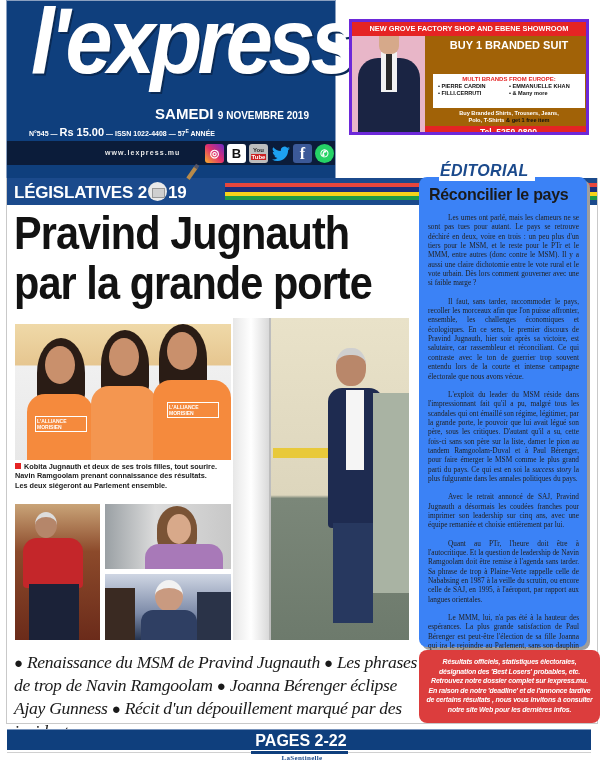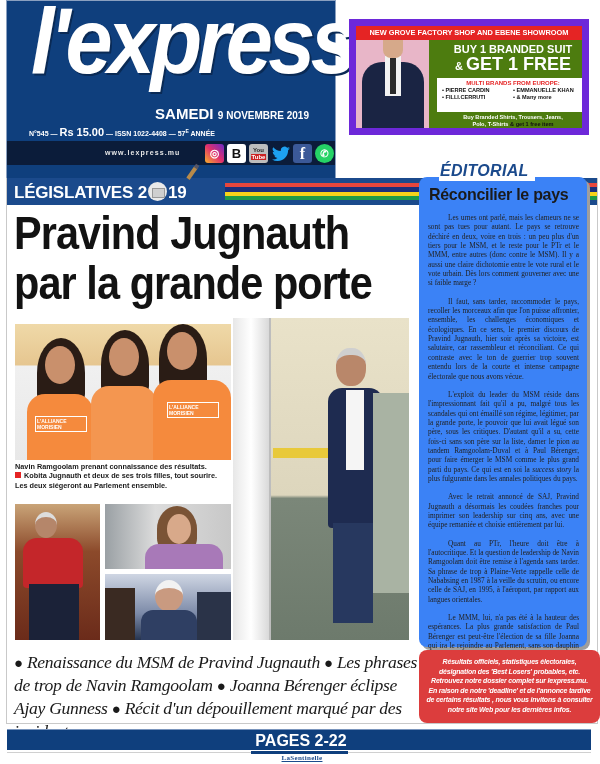--- a/index.html
+++ b/index.html
@@ -20,21 +20,21 @@
   .soc { width: 19px; height: 19px; border-radius: 3px; display: flex; align-items: center; justify-content: center; color: #fff; font-weight: bold; font-size: 12px; }
   .soc.ig { background: linear-gradient(45deg,#f7b02a,#e1306c,#6b2bc7); font-size: 11px; }
   .soc.bl { background: #fff; color: #111; font-size: 13px; }
   .soc.yt { background: #bdbdbd; color: #222; font-size: 6px; flex-direction: column; line-height: 1; }
   .soc.yt span { background: #cc2222; color: #fff; padding: 0 1px; margin-top: 1px; }
   .soc.tw { background: transparent; color: #1da1f2; font-size: 17px; }
   .soc.fb { background: #3b5998; font-size: 16px; font-family: "Liberation Serif", serif; }
   .soc.wa { background: #25d366; border-radius: 50%; font-size: 10px; }
 
   
-  .ad { position: absolute; left: 349px; top: 19px; width: 240px; height: 116px; background: #4d7c0f; border: 7px solid #6d28d9; overflow: hidden; }
+  .ad { position: absolute; left: 349px; top: 19px; width: 240px; height: 116px; background: #a16207; border: 3px solid #6d28d9; overflow: hidden; }
   .ad-top { position: absolute; left: 0; top: 0; width: 100%; height: 14px; background: #e52424; color: #fff; font-size: 7.4px; font-weight: bold; text-align: center; line-height: 14px; white-space: nowrap; }
   .ad-photo { position: absolute; left: 0; top: 14px; width: 73px; height: 102px; background: #e8b6c8; }
   .suit-body { position: absolute; left: 6px; top: 22px; width: 62px; height: 80px; background: #1a2443; border-radius: 20px 20px 0 0; }
   .suit-shirt { position: absolute; left: 29px; top: 16px; width: 16px; height: 40px; background: #f2f2f2; }
   .suit-tie { position: absolute; left: 34px; top: 18px; width: 6px; height: 36px; background: #2a2a2a; }
   .suit-head { position: absolute; left: 27px; top: 0; width: 20px; height: 18px; background: #d6a98a; border-radius: 0 0 8px 8px; }
   .ad-hl1 { position: absolute; left: 74px; top: 17px; width: 166px; text-align: center; color: #fff; font-weight: bold; font-size: 11px; white-space: nowrap; }
   .ad-hl2 { position: absolute; left: 74px; top: 28px; width: 166px; text-align: center; color: #fff; font-weight: bold; font-size: 18px; white-space: nowrap; }
   .ad-hl2 small { font-size: 11px; }
   .ad-box { position: absolute; left: 81px; top: 52px; width: 152px; height: 34px; background: #fff; padding: 2px 5px; }
@@ -97,21 +97,21 @@
 
   
   .notice { position: absolute; left: 419px; top: 650px; width: 181px; height: 73px; background: #dc3d3d; border-radius: 8px; padding: 7px 4px 0; }
   .notice p { color: #fff; font-style: italic; font-weight: bold; font-size: 7px; line-height: 9.5px; text-align: center; letter-spacing: -0.2px; }
 
   
   .pages-bar { position: absolute; left: 7px; top: 729px; width: 584px; height: 21px; background: #0f3f7d; border-top: 1px solid #7a95bd; }
   .pages-label { position: absolute; left: 0; width: 100%; top: 0; text-align: center; color: #fff; font-weight: bold; font-size: 16px; line-height: 21px; padding-left: 4px; }
   .footer-line { position: absolute; left: 7px; top: 752px; width: 584px; height: 1px; background: #d0d0d0; }
   .sentinelle-bar { position: absolute; left: 251px; top: 751px; width: 97px; height: 3px; background: #0f3f7d; }
-  .sentinelle { position: absolute; left: 262px; top: 754px; width: 80px; text-align: center; font-family: "Liberation Serif", serif; font-size: 7px; color: #1b4a8c; font-weight: bold; letter-spacing: 0.3px; text-decoration: underline; }
+  .sentinelle { position: absolute; left: 262px; top: 754px; width: 80px; text-align: center; font-family: "Liberation Serif", serif; font-size: 7px; color: #1b4a8c; font-weight: bold; letter-spacing: 0.3px; }
 </style>
 </head>
 <body>
 
 <div class="masthead">
   <div class="logo">l'express</div>
   <div class="dateline">
     <span class="day">SAMEDI</span>
     <span class="date">9 NOVEMBRE 2019</span>
   </div>
@@ -142,21 +142,20 @@
 
 <div class="ad">
   <div class="ad-top">NEW GROVE FACTORY SHOP AND EBENE SHOWROOM</div>
   <div class="ad-photo">
     <div class="suit-body"></div>
     <div class="suit-shirt"></div>
     <div class="suit-tie"></div>
     <div class="suit-head"></div>
   </div>
   <div class="ad-hl1">BUY 1 BRANDED SUIT</div>
-  <div class="ad-hl2"><small>&amp; </small><span>GET 1 FREE</span></div>
   <div class="ad-box">
     <div class="t">MULTI BRANDS FROM EUROPE:</div>
     <div class="brands">
       <span>• PIERRE CARDIN</span>
       <span>• EMMANUELLE KHAN</span>
       <span>• FILLI.CERRUTI</span>
       <span>• &amp; Many more</span>
     </div>
   </div>
   <div class="ad-sub">
@@ -194,22 +193,22 @@
   <div class="face" style="left:94px;top:14px;width:30px;height:38px;"></div>
   <div class="shirt-or" style="left:76px;top:62px;width:66px;height:74px;background:#f49650;"></div>
   <div class="hair" style="left:144px;top:0px;width:48px;height:70px;"></div>
   <div class="face" style="left:152px;top:8px;width:30px;height:38px;"></div>
   <div class="shirt-or" style="left:138px;top:56px;width:78px;height:80px;"></div>
   <div style="position:absolute;left:20px;top:92px;width:52px;color:#fff;font-size:5px;font-weight:bold;border:1px solid #fff;padding:1px;">L'ALLIANCE MORISIEN</div>
   <div style="position:absolute;left:152px;top:78px;width:52px;color:#fff;font-size:5px;font-weight:bold;border:1px solid #fff;padding:1px;">L'ALLIANCE MORISIEN</div>
 </div>
 
 <div class="caption-box">
+  <div><span class="sq"></span><span>Kobita Jugnauth et deux de ses trois filles, tout sourire.</span></div>
   <div>Navin Ramgoolam prenant connaissance des résultats.</div>
-  <div><span class="sq"></span><span>Kobita Jugnauth et deux de ses trois filles, tout sourire.</span></div>
   <div>Les deux siégeront au Parlement ensemble.</div>
 </div>
 
 <div class="photo photo-nr">
   <div style="position:absolute;left:20px;top:8px;width:22px;height:26px;background:#b5866a;border-radius:50%;border-top:5px solid #ddd;"></div>
   <div style="position:absolute;left:8px;top:34px;width:60px;height:50px;background:#c4262a;border-radius:14px 14px 4px 4px;"></div>
   <div style="position:absolute;left:14px;top:80px;width:50px;height:56px;background:#1b2238;"></div>
 </div>
 <div class="photo photo-jb">
   <div style="position:absolute;left:52px;top:2px;width:40px;height:46px;background:#7a5335;border-radius:50% 50% 30% 30%;"></div>

